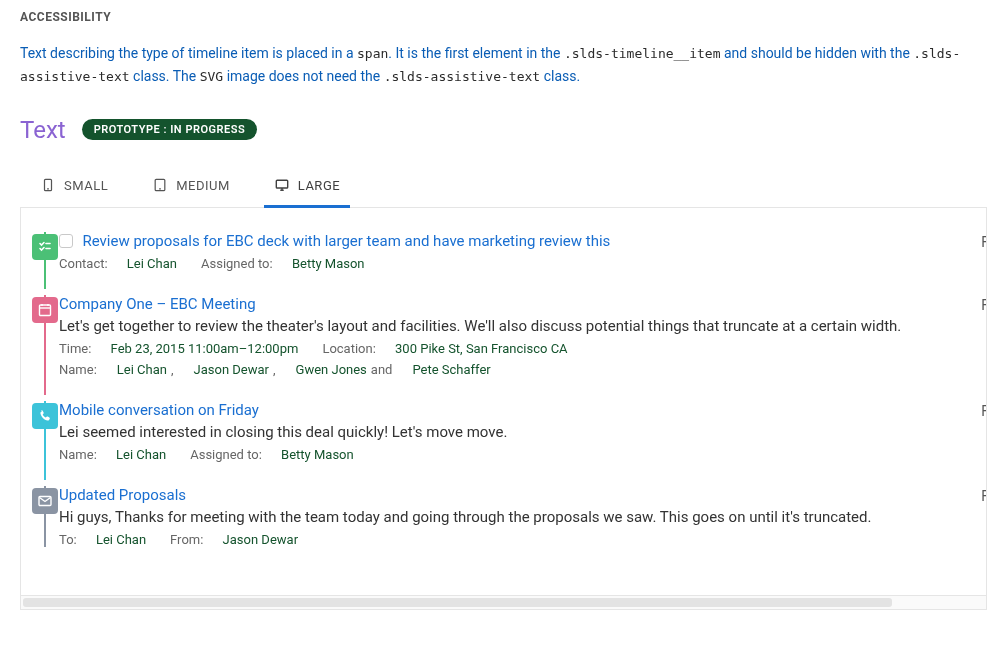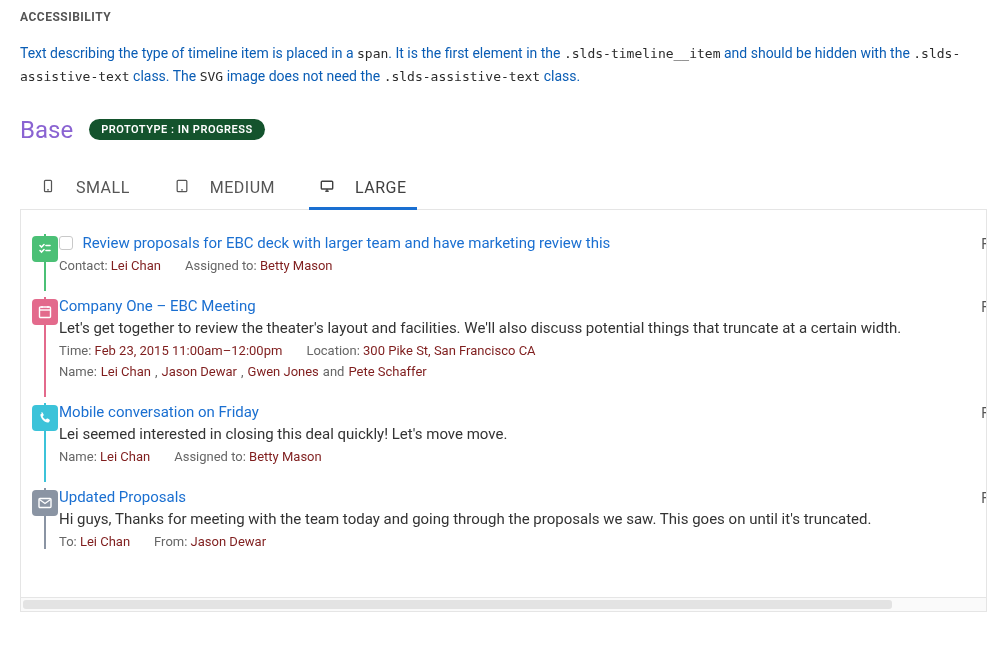--- a/index.html
+++ b/index.html
@@ -47,24 +47,23 @@
   }
   .tabs {
     display: flex;
     gap: 36px;
     border-bottom: 1px solid #e5e5e5;
     padding-left: 16px;
     margin-bottom: 0;
   }
   .tab {
     display: flex;
-    align-items: center;
-    gap: 20px;
+    gap: 8px;
     padding: 10px 4px 12px 4px;
-    font-size: 16px;
+    font-size: 13px;
     letter-spacing: 0.5px;
     color: #555;
     cursor: pointer;
     position: relative;
   }
   .tab.active {
     color: #404040;
   }
   .tab.active::after {
     content: "";
@@ -127,21 +126,21 @@
     margin-top: 4px;
   }
   .meta-row {
     display: flex;
     flex-wrap: wrap;
     gap: 24px;
     margin-top: 6px;
     font-size: 13px;
     color: #666;
   }
-  .meta-row a, .link { color: #7f1d1d; text-decoration: none; }
+  .meta-row a, .link { color: #14532d; text-decoration: none; margin-left: 16px; }
   .check {
     display:inline-block;
     width:14px; height:14px;
     border:1px solid #c9c9c9;
     border-radius:3px;
     vertical-align: -2px;
     margin-right: 6px;
     background:#fff;
   }
   .right-letter {
@@ -168,21 +167,21 @@
 </head>
 <body>
 
 <h4 class="section-heading">ACCESSIBILITY</h4>
 
 <p class="intro">
   <span>Text describing the type of timeline item is placed in a </span><span class="code">span</span><span>. It is the first element in the </span><span class="code">.slds-timeline__item</span><span> and should be hidden with the </span><span class="code">.slds-assistive-text</span><span> class. The </span><span class="code">SVG</span><span> image does not need the </span><span class="code">.slds-assistive-text</span><span> class.</span>
 </p>
 
 <div class="variant-row">
-  <div class="variant-title">Base</div>
+  <div class="variant-title">Text</div>
   <div class="badge">PROTOTYPE : IN PROGRESS</div>
 </div>
 
 <div class="tabs">
   <div class="tab">
     <span>
       <svg viewBox="0 0 16 16" fill="none" stroke="currentColor" stroke-width="1.4">
           <rect x="4" y="1.5" width="8" height="13" rx="1.2"></rect>
           <line x1="7" y1="12.5" x2="9" y2="12.5"></line>
         </svg>

